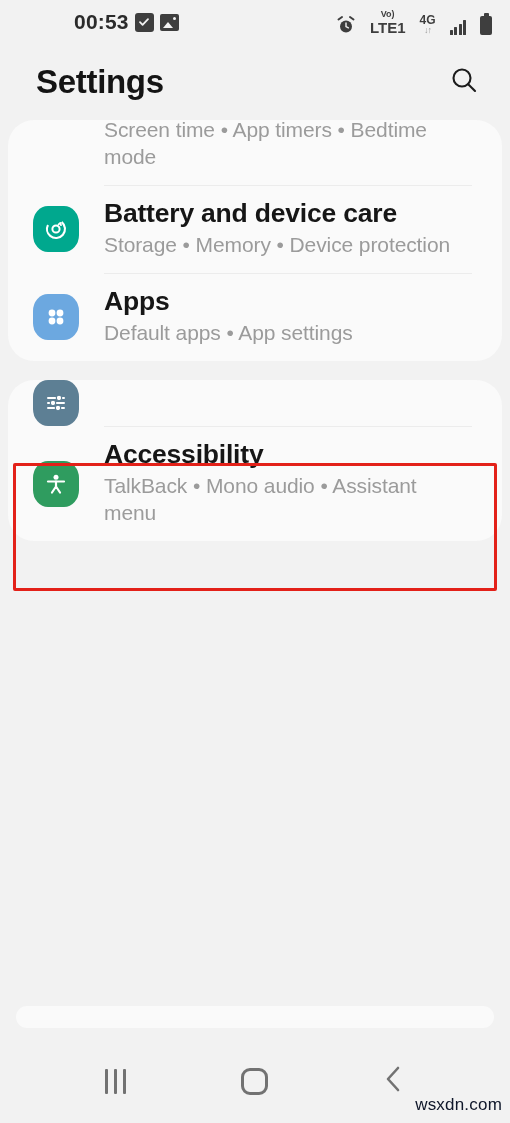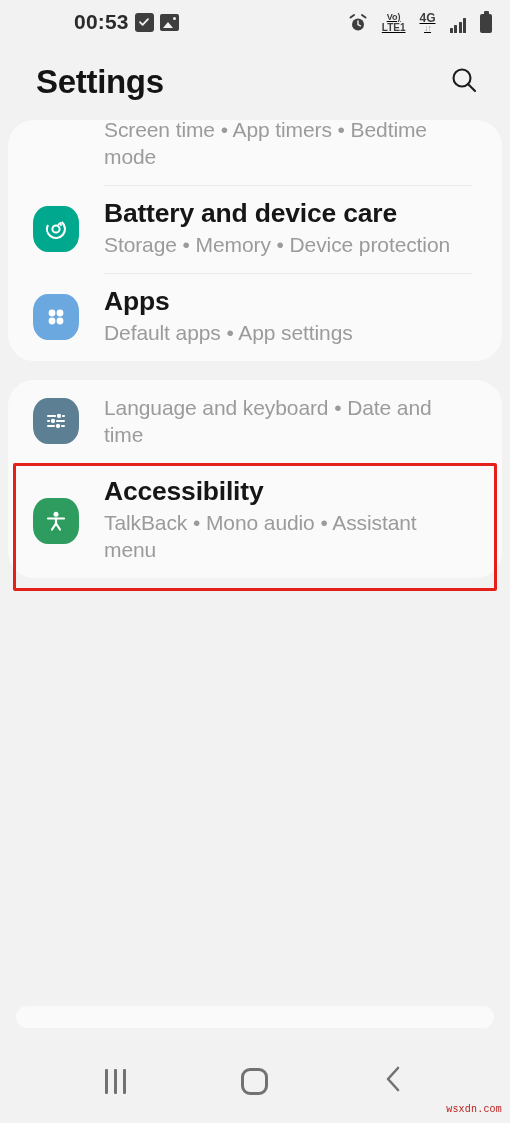--- a/index.html
+++ b/index.html
@@ -14,21 +14,21 @@
 
   
   .statusbar{
     height:44px; width:100%;
     display:flex; align-items:center;
     padding:0 18px 0 0;
     position:relative;
   }
   .sb-left{ display:flex; align-items:center; gap:6px; margin-left:74px; }
   .sb-clock{ font-size:21px; font-weight:700; color:#2b2b2b; letter-spacing:.2px; }
-  .sb-right{ margin-left:auto; display:flex; align-items:flex-end; gap:14px;text-decoration:underline; }
+  .sb-right{ margin-left:auto; display:flex; align-items:flex-end; gap:14px; }
   .ic-check{
     width:19px;height:19px;border-radius:3px;background:#3e3e3e;
     display:flex;align-items:center;justify-content:center;
   }
   .ic-check svg{ display:block; }
   .ic-photo{
     width:19px;height:17px;border-radius:2px;background:#3e3e3e;
     position:relative;
   }
   .ic-photo::after{
@@ -39,21 +39,21 @@
   .ic-photo::before{
     content:"";position:absolute;right:3px;top:3px;width:3px;height:3px;
     border-radius:50%;background:#f2f2f2;
   }
   .ic-alarm{ width:20px;height:20px; }
   .volte{
     display:flex;flex-direction:column;align-items:center;line-height:1;
     color:#3e3e3e;font-weight:700;
   }
   .volte .t1{ font-size:9px; }
-  .volte .t2{ font-size:10px; margin-top:1px; }
+  .volte .t2{ font-size:15px; margin-top:1px; }
   .net{
     display:flex;flex-direction:column;align-items:center;line-height:1;
     color:#3e3e3e;font-weight:700;
   }
   .net .g4{ font-size:12px; }
   .net .arrows{ font-size:9px; color:#9a9a9a; margin-top:0px; letter-spacing:-1px;}
   .bars{ display:flex; align-items:flex-end; gap:1.5px; height:16px; }
   .bars i{ width:3px; background:#3e3e3e; display:block; border-radius:.5px;}
   .bars i:nth-child(1){height:5px;}
   .bars i:nth-child(2){height:8px;}
@@ -148,22 +148,22 @@
     position:absolute; left:0; right:0; bottom:0; height:84px;
     display:flex; align-items:center; justify-content:space-around;
     padding:0 46px;
   }
   .nav-btn{ width:70px;height:56px;display:flex;align-items:center;justify-content:center; }
   .recents{ display:flex; gap:6px; }
   .recents i{ width:3px;height:25px;background:#727272;display:block;border-radius:1px; }
   .home-sq{ width:27px;height:27px;border:3px solid #727272;border-radius:9px; }
   .watermark{
     position:absolute; right:8px; bottom:8px;
-    font-size:10px; color:#b91c1c; letter-spacing:.2px;
-    font-family:Liberation Mono, monospace;
+    font-size:17px; color:#0f172a; letter-spacing:.2px;
+    font-family:Liberation Sans, sans-serif;
   }
 </style>
 </head>
 <body>
 
 <div class="statusbar">
   <div class="sb-left">
     <span class="sb-clock">00:53</span>
     <span class="ic-check">
       <svg width="12" height="12" viewBox="0 0 12 12">
@@ -276,21 +276,20 @@
           <div class="squircle" style="background:#5d7f94">
             <svg width="28" height="28" viewBox="0 0 28 28">
               <path d="M6 9 H22 M6 14 H22 M6 19 H22" stroke="#ffffff" stroke-width="2" stroke-linecap="round"></path>
               <circle cx="17" cy="9" r="2.7" fill="#ffffff" stroke="#5d7f94" stroke-width="1.1"></circle>
               <circle cx="11" cy="14" r="2.7" fill="#ffffff" stroke="#5d7f94" stroke-width="1.1"></circle>
               <circle cx="16" cy="19" r="2.7" fill="#ffffff" stroke="#5d7f94" stroke-width="1.1"></circle>
             </svg>
           </div>
         </div>
         <div class="texts">
-          <div class="row-sub">Language and keyboard  •  Date and time</div>
         </div>
       </div>
     </div>
 
     <div class="divider"></div>
 
     <div class="row">
       <div class="row-inner">
         <div class="ico-wrap">
           <div class="squircle" style="background:#2f9c5f">

